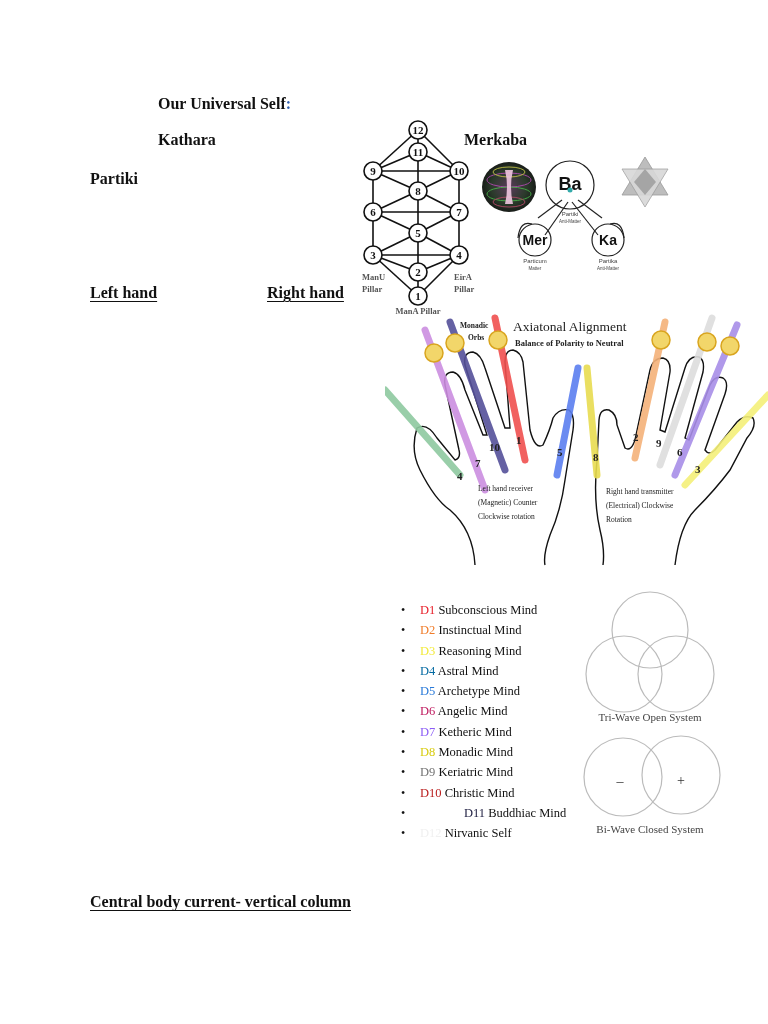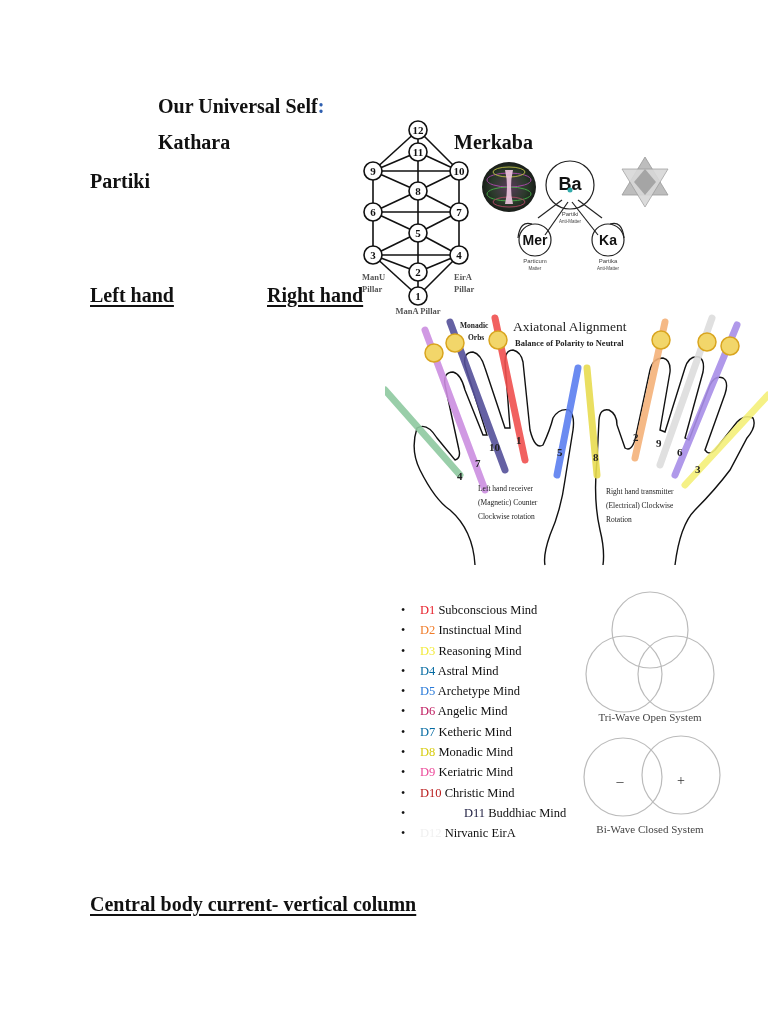--- a/index.html
+++ b/index.html
@@ -1,35 +1,35 @@
 <!DOCTYPE html>
 <html><head>
 <meta charset="utf-8">
 <style>
   html, body { margin: 0; padding: 0; background: #ffffff; }
   body { width: 768px; height: 1024px; position: relative; overflow: hidden;
          font-family: "Liberation Serif", "DejaVu Serif", serif; color: #111; }
   .abs { position: absolute; }
-  .h { font-weight: bold; font-size: 20px; white-space: nowrap; }
+  .h { font-weight: bold; font-size: 16px; white-space: nowrap; }
   .u { text-decoration: underline; text-underline-offset: 3px; margin-top: 8px; }
   .blue { color: #2f5fb0; }
   svg text { font-family: "Liberation Serif", "DejaVu Serif", serif; }
   .sans { font-family: "Liberation Sans", "DejaVu Sans", sans-serif; }
   ul.dlist { list-style: none; margin: 0; padding: 0; }
   ul.dlist li { height: 20.3px; font-size: 12.5px; line-height: 20px; white-space: nowrap; position: relative; padding-left: 22px; }
   ul.dlist li .bullet { position: absolute; left: 3px; top: 0; font-size: 12px; }
 </style>
 </head>
 <body>
 
 <div class="abs h" style="left:158px;top:95px;">
   <span>Our Universal Self</span><span class="blue">:</span>
 </div>
 <div class="abs h" style="left:158px;top:131px;">Kathara</div>
-<div class="abs h" style="left:454px;top:131px;">Merkaba</div>
+<div class="abs h" style="left:464px;top:131px;">Merkaba</div>
 <div class="abs h" style="left:90px;top:170px;">Partiki</div>
 <div class="abs h u" style="left:90px;top:276px;">Left hand</div>
 <div class="abs h u" style="left:267px;top:276px;">Right hand</div>
 <div class="abs h u" style="left:90px;top:885px;">Central body current- vertical column</div>
 
 <svg class="abs" style="left:360px;top:115px;" width="140" height="205">
   <g stroke="#111" stroke-width="1.6" fill="none">
 
     <line x1="58" y1="15" x2="13" y2="56"></line>
       <line x1="58" y1="15" x2="99" y2="56"></line>
@@ -203,26 +203,26 @@
   </g>
 </svg>
 
 <ul class="abs dlist" style="left:398px;top:600px;" id="dlist">
     <li><span class="bullet">•</span><span style="color: rgb(232, 32, 42);">D1</span> <span>Subconscious Mind</span></li>
     <li><span class="bullet">•</span><span style="color: rgb(240, 124, 42);">D2</span> <span>Instinctual Mind</span></li>
     <li><span class="bullet">•</span><span style="color: rgb(242, 234, 58);">D3</span> <span>Reasoning Mind</span></li>
     <li><span class="bullet">•</span><span style="color: #0369a1;">D4</span> <span>Astral Mind</span></li>
     <li><span class="bullet">•</span><span style="color: rgb(42, 122, 216);">D5</span> <span>Archetype Mind</span></li>
     <li><span class="bullet">•</span><span style="color: #be185d;">D6</span> <span>Angelic Mind</span></li>
-    <li><span class="bullet">•</span><span style="color: #0369a1;">D7</span> <span>Ketheric Mind</span></li>
+    <li><span class="bullet">•</span><span style="color: #8b5cf6;">D7</span> <span>Ketheric Mind</span></li>
     <li><span class="bullet">•</span><span style="color: rgb(216, 204, 16);">D8</span> <span>Monadic Mind</span></li>
-    <li><span class="bullet">•</span><span style="color: #ec4899;">D9</span> <span>Keriatric Mind</span></li>
+    <li><span class="bullet">•</span><span style="color: #737373;">D9</span> <span>Keriatric Mind</span></li>
     <li><span class="bullet">•</span><span style="color: #b91c1c;">D10</span> <span>Christic Mind</span></li>
     <li><span class="bullet">•</span><span style="color: rgb(34, 34, 68); margin-left: 44px;">D11</span> <span>Buddhiac Mind</span></li>
-    <li><span class="bullet">•</span><span style="color: rgb(240, 240, 240);">D12</span> <span>Nirvanic EirA</span></li>
+    <li><span class="bullet">•</span><span style="color: rgb(240, 240, 240);">D12</span> <span>Nirvanic Self</span></li>
   </ul>
 
 <svg class="abs" style="left:578px;top:588px;" width="145" height="140">
   <g fill="none" stroke="#bbb" stroke-width="1.2">
     <circle cx="72" cy="42" r="38"></circle>
     <circle cx="46" cy="86" r="38"></circle>
     <circle cx="98" cy="86" r="38"></circle>
   </g>
   <text x="72" y="133" font-size="11" fill="#444" text-anchor="middle">Tri-Wave Open System</text>
 </svg>

